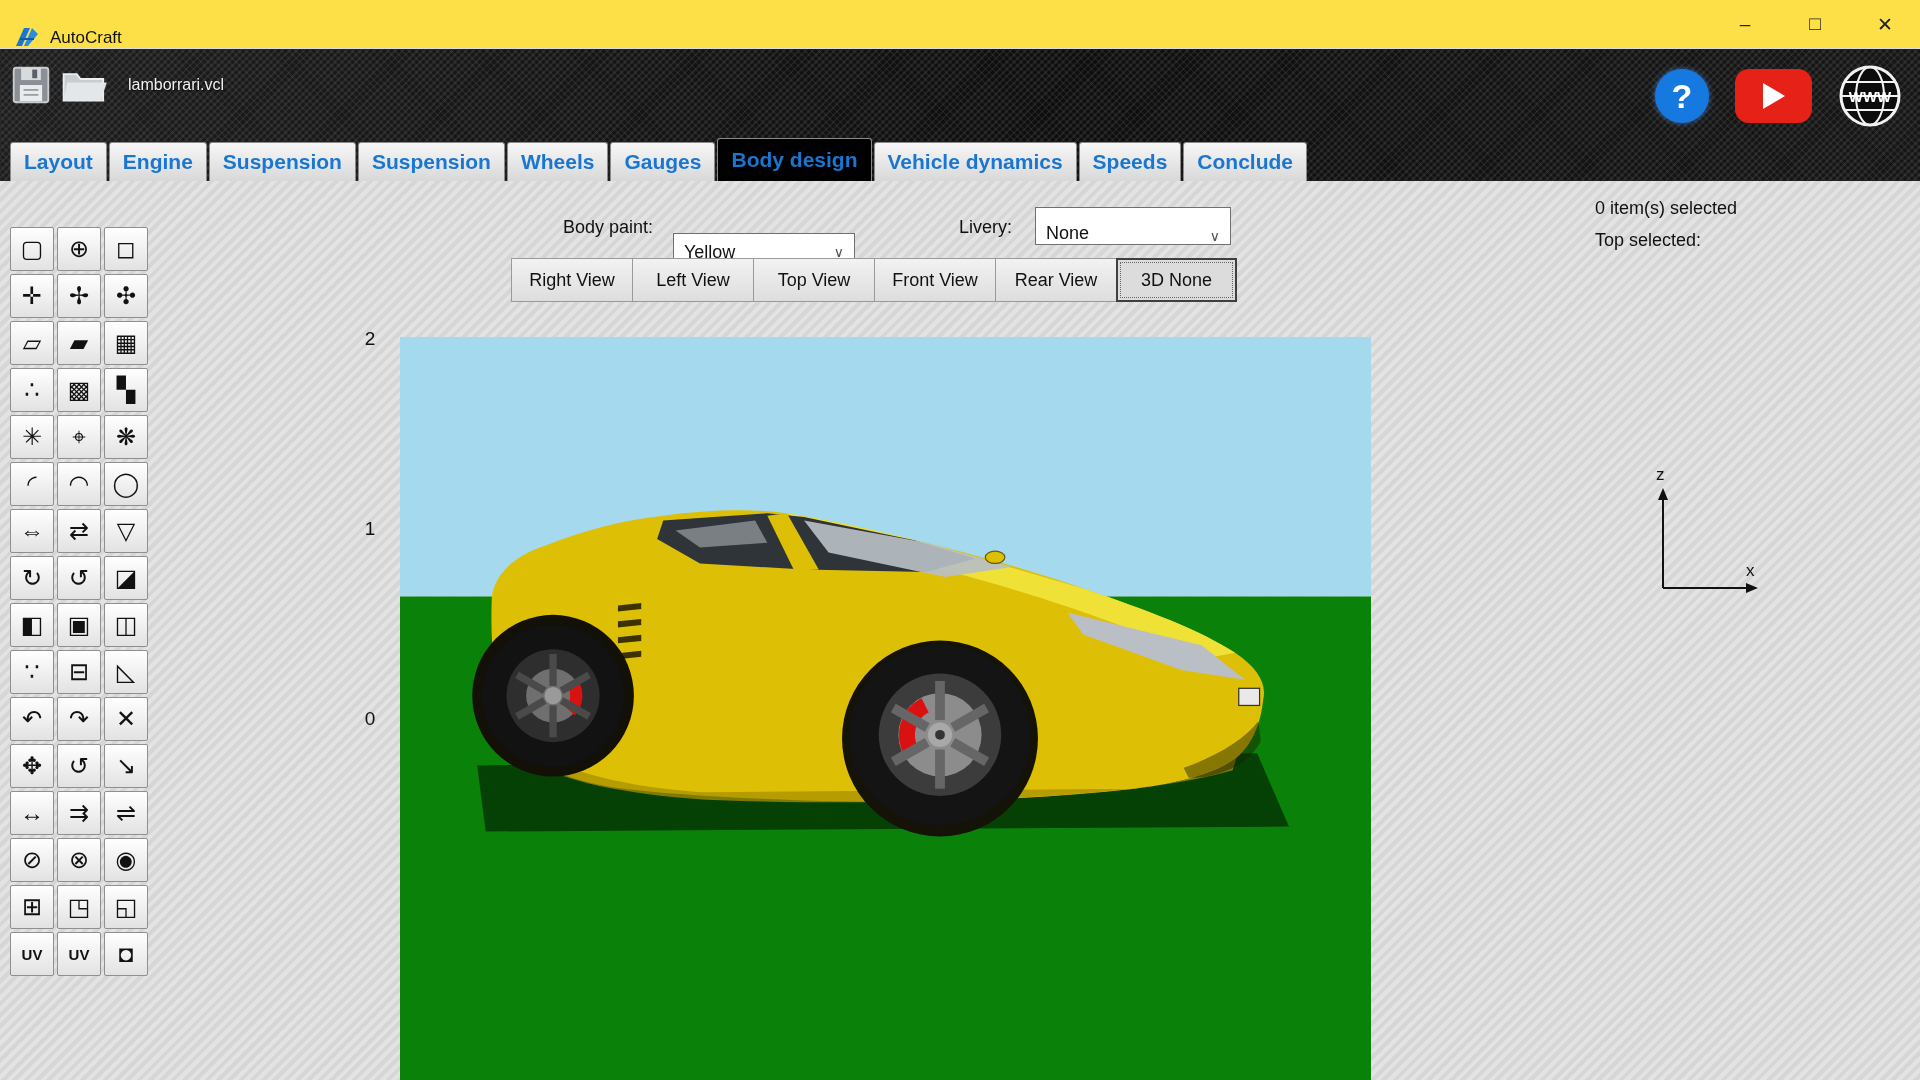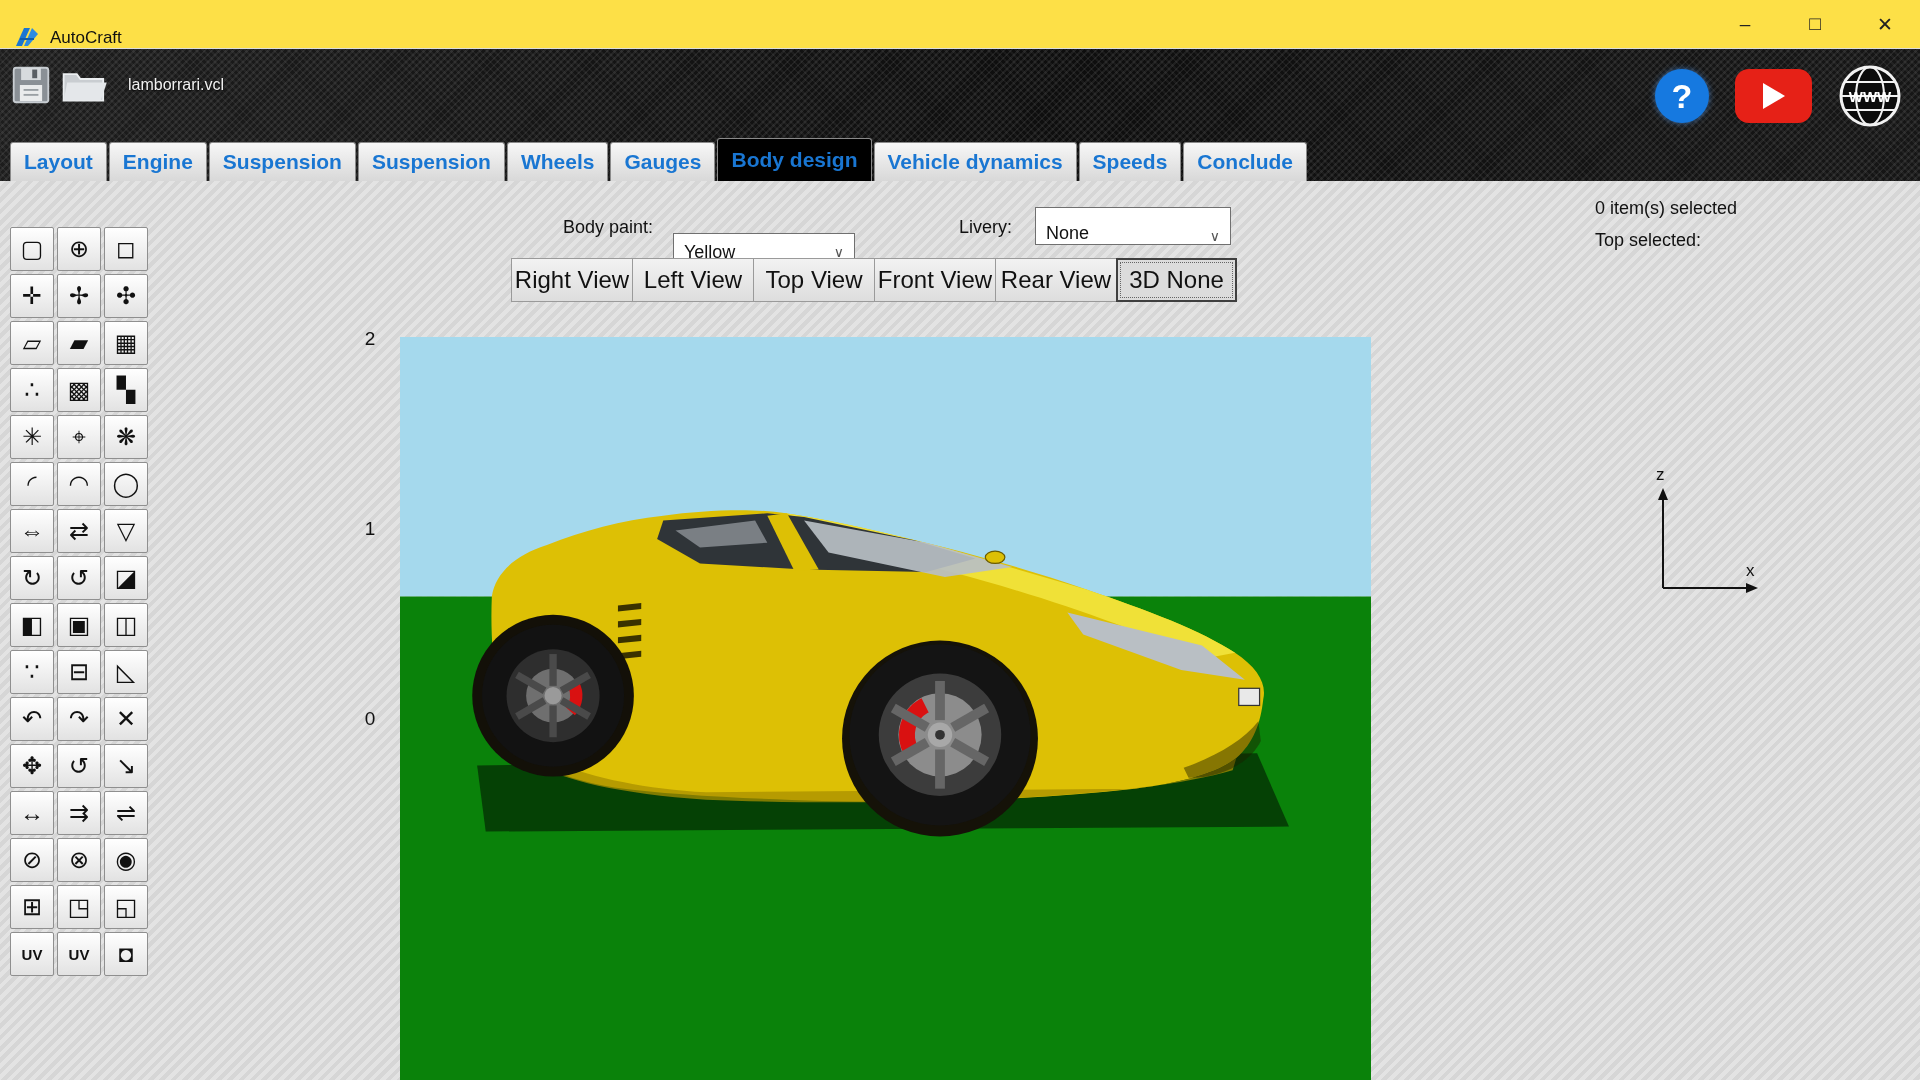--- a/index.html
+++ b/index.html
@@ -55,21 +55,21 @@
   
   .ctrl-label{position:absolute;font-size:18px;color:#111;}
   .dropdown{position:absolute;height:38px;background:#ffffff;border:1px solid #707070;
     display:flex;align-items:center;padding:0 10px;font-size:18px;color:#111;cursor:default;}
   .dropdown .chev{margin-left:auto;font-size:14px;color:#555;}
 
   
   .view-row{position:absolute;left:511px;top:77px;display:flex;}
   .view-btn{width:121px;height:44px;background:linear-gradient(#f2f2f2,#dddddd);
     border:1px solid #9a9a9a;border-right:none;display:flex;align-items:center;justify-content:center;
-    font-size:24px;color:#111;cursor:default;}
+    font-size:18px;color:#111;cursor:default;}
   .view-btn:last-child{border-right:1px solid #9a9a9a;}
   .view-btn.active{background:#dcdcdc;border:2px solid #3f3f3f;outline:1px dotted #666;outline-offset:-5px;}
 
   
   .ruler-label{position:absolute;left:355px;width:30px;text-align:center;font-size:19px;color:#111;}
 
   
   .viewport{position:absolute;left:400px;top:156px;width:971px;height:743px;}
   .viewport svg{display:block;width:100%;height:100%;}
 

